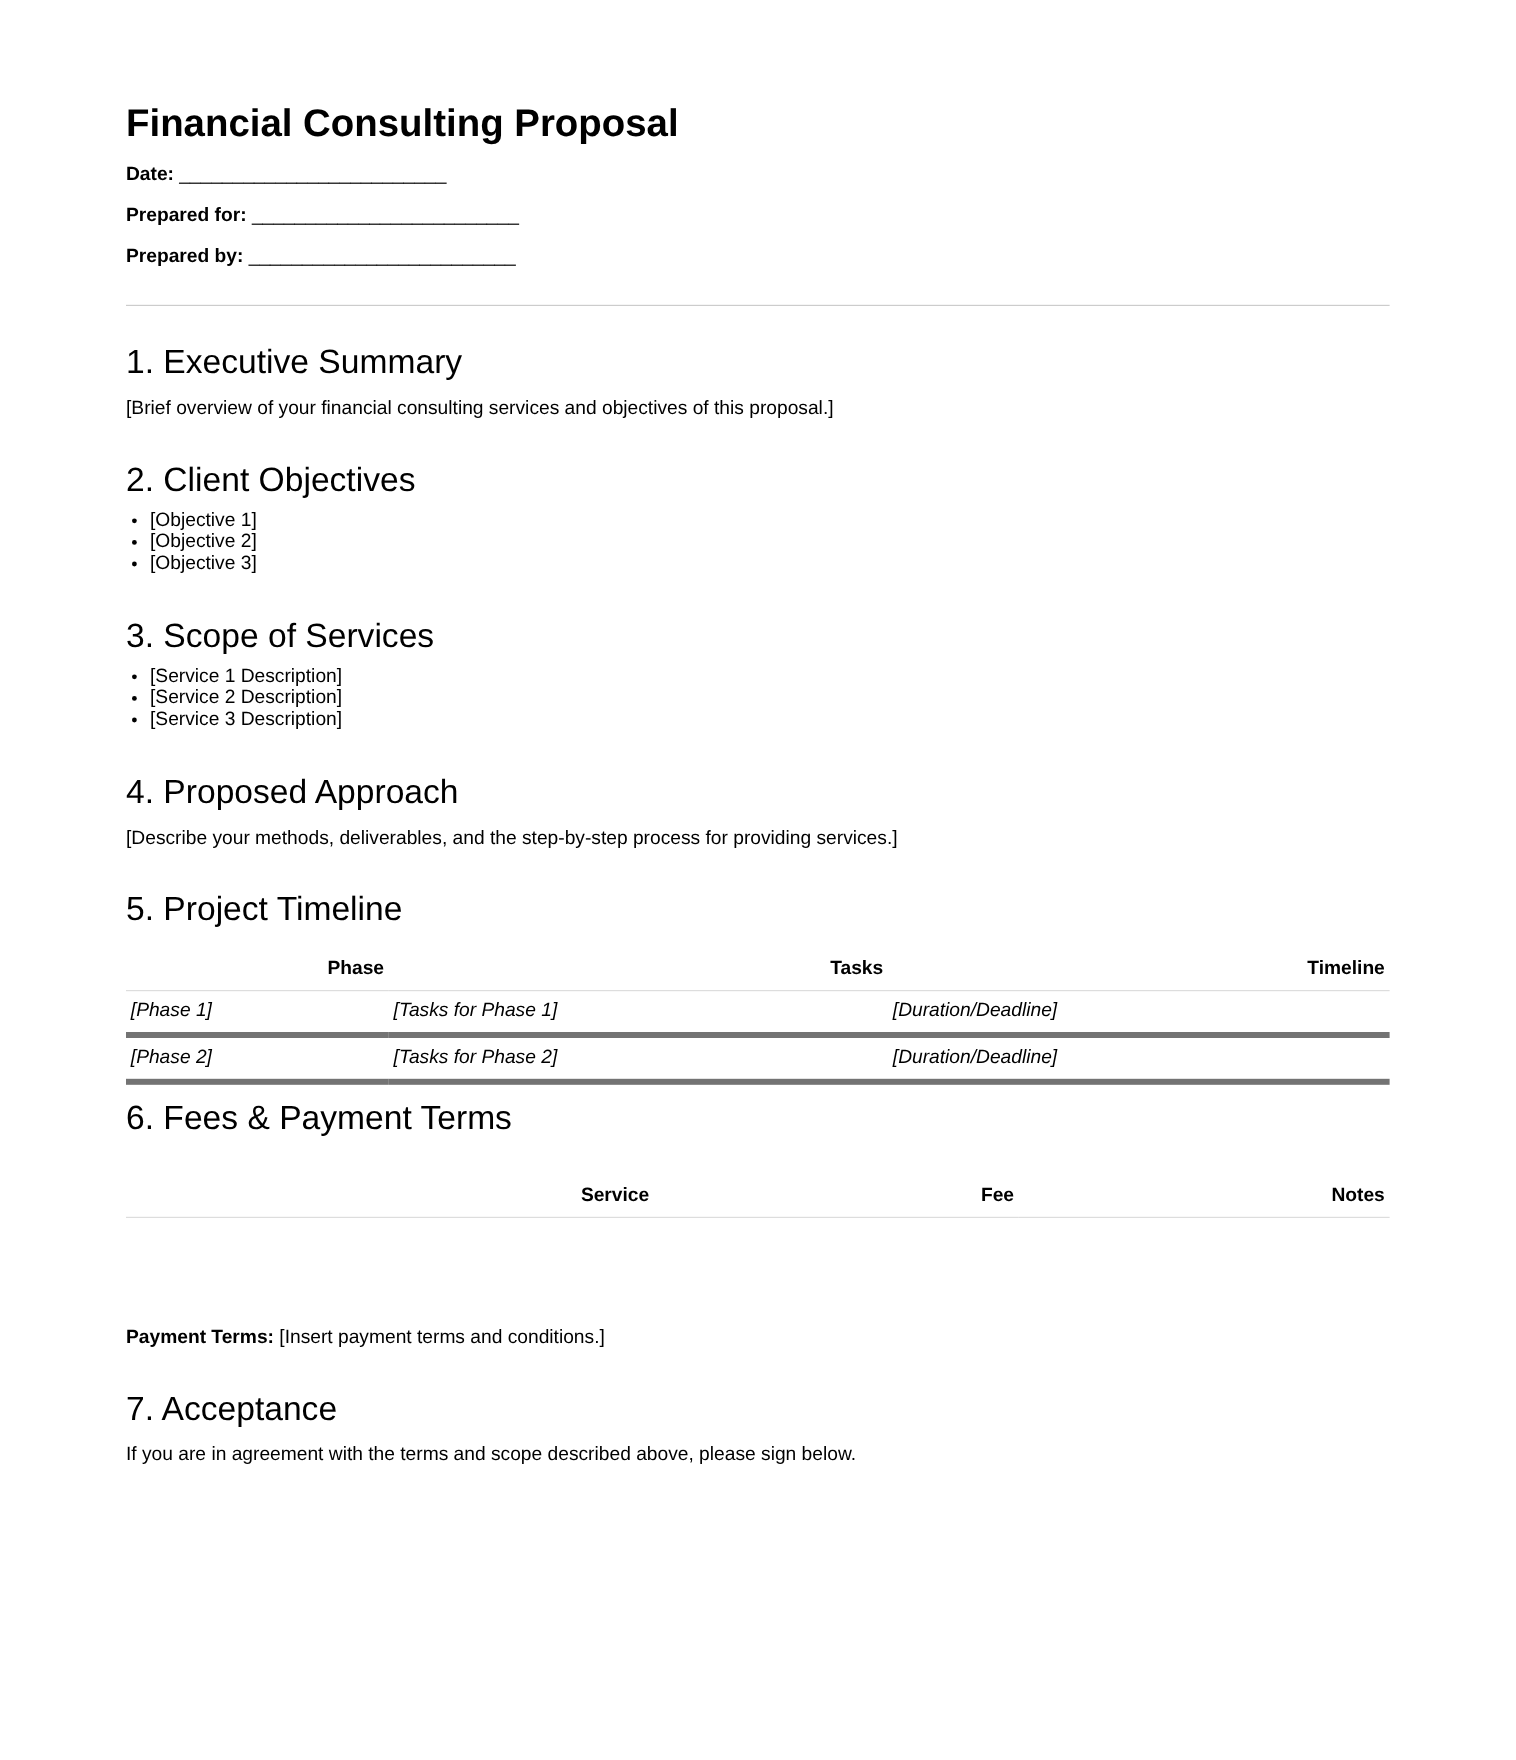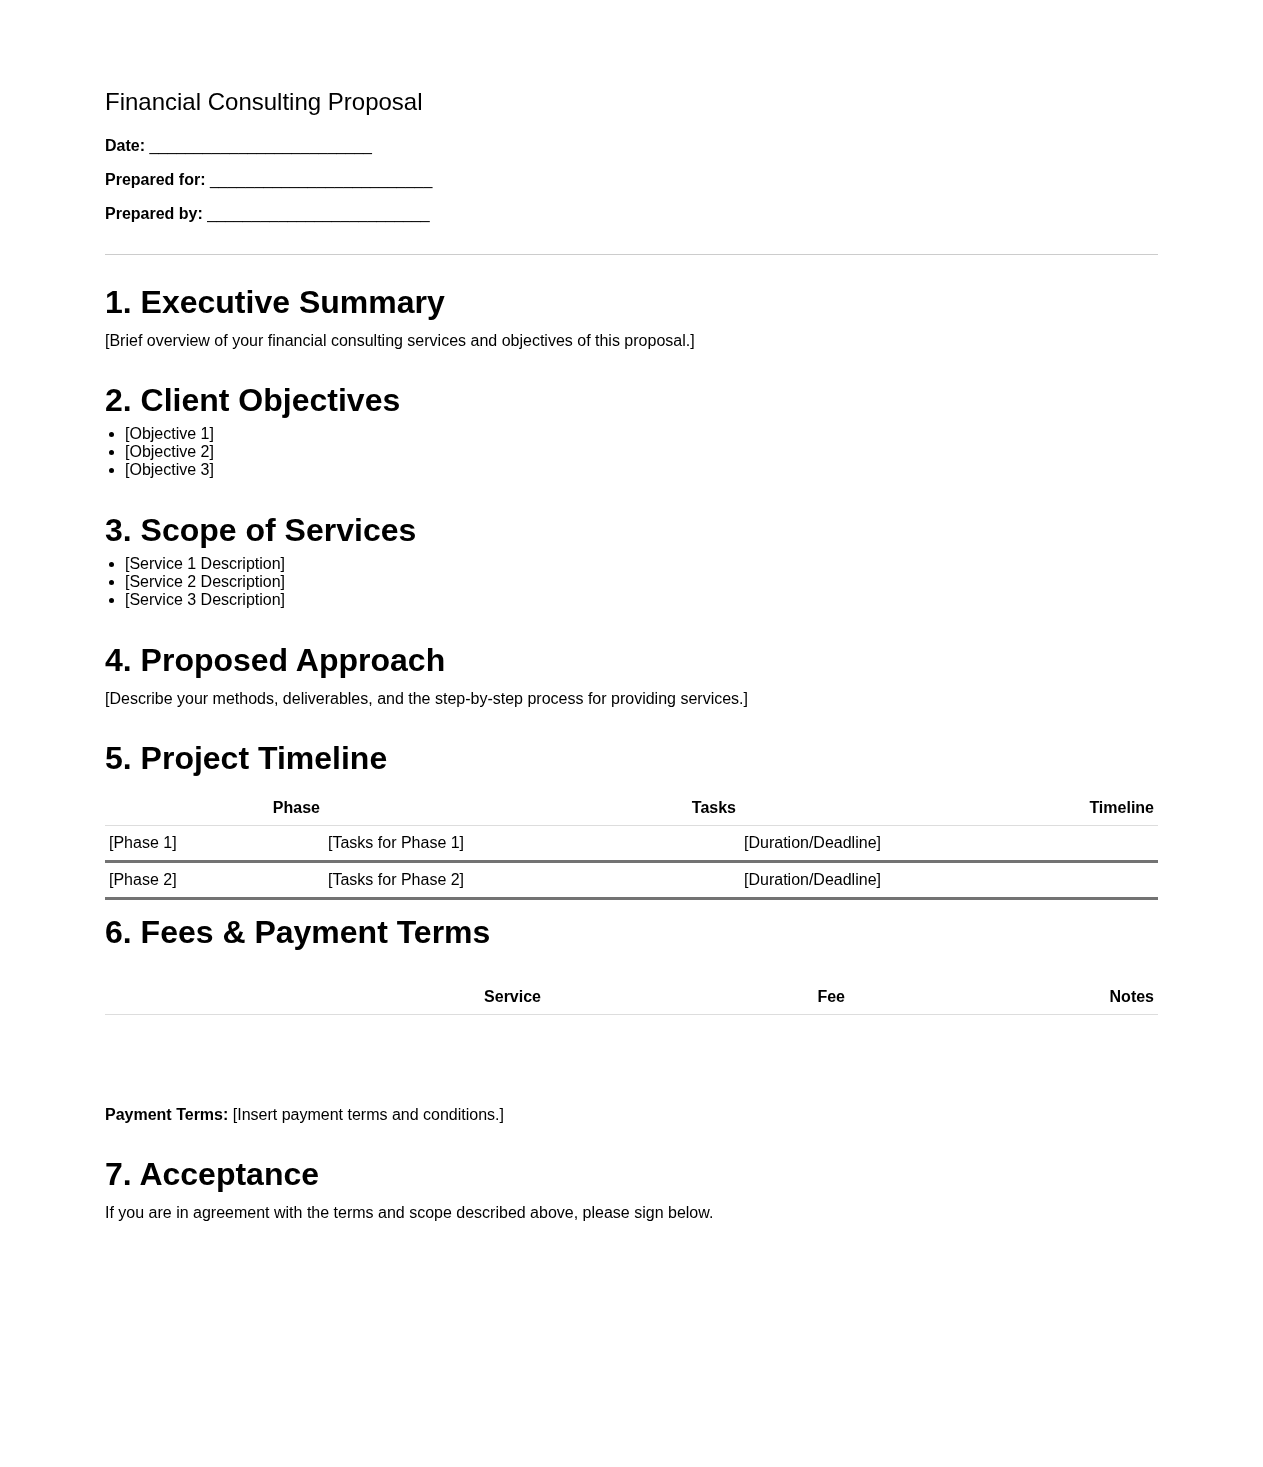--- a/index.html
+++ b/index.html
@@ -4,37 +4,37 @@
   <style>
     html, body { margin: 0; padding: 0; background: #ffffff; }
     body {
       width: 1263px; height: 1467px;
       font-family: "Liberation Sans", sans-serif;
       color: #000;
       font-size: 16px;
     }
     .page { position: relative; padding: 0 105px 0 105px; }
     h1 {
-      font-weight: normal; font-size: 24px; margin: 0;
+      font-weight: bold; font-size: 32px; margin: 0;
       position: absolute; top: 83px; left: 105px; line-height: 38px;
     }
     .meta { position: absolute; left: 105px; font-size: 16px; line-height: 20px; }
     .meta b { font-weight: bold; }
     .hr { position: absolute; left: 105px; width: 1053px; top: 254px; height: 0; border-top: 1px solid #cccccc; }
     h2 {
-      position: absolute; left: 105px; margin: 0; font-weight: bold; font-size: 32px; line-height: 28px;
+      position: absolute; left: 105px; margin: 0; font-weight: normal; font-size: 28px; line-height: 28px;
     }
     .p { position: absolute; left: 105px; font-size: 16px; line-height: 20px; margin: 0; text-align: right; }
     ul.list { position: absolute; left: 105px; margin: 0; padding-left: 20px; font-size: 16px; line-height: 18px; }
     ul.list li { margin: 0; }
     table.tbl {
       position: absolute; left: 105px; width: 1053px; border-collapse: collapse; font-size: 16px;
     }
     table.tbl th { text-align: right; font-weight: bold; padding: 0 4px; height: 34px; border-bottom: 1px solid #dddddd; vertical-align: middle; }
-    table.tbl td { padding: 0 4px; height: 34px; border-bottom: 3px solid #737373; vertical-align: middle; }
+    table.tbl td { padding: 0 4px; height: 34px; border-bottom: 5px solid #737373; vertical-align: middle; font-style: italic; }
   </style>
 </head>
 <body>
 
 <div class="page">
 
   <h1>Financial Consulting Proposal</h1>
 
   <div class="meta" style="top:136px;">
     <b>Date:</b>

